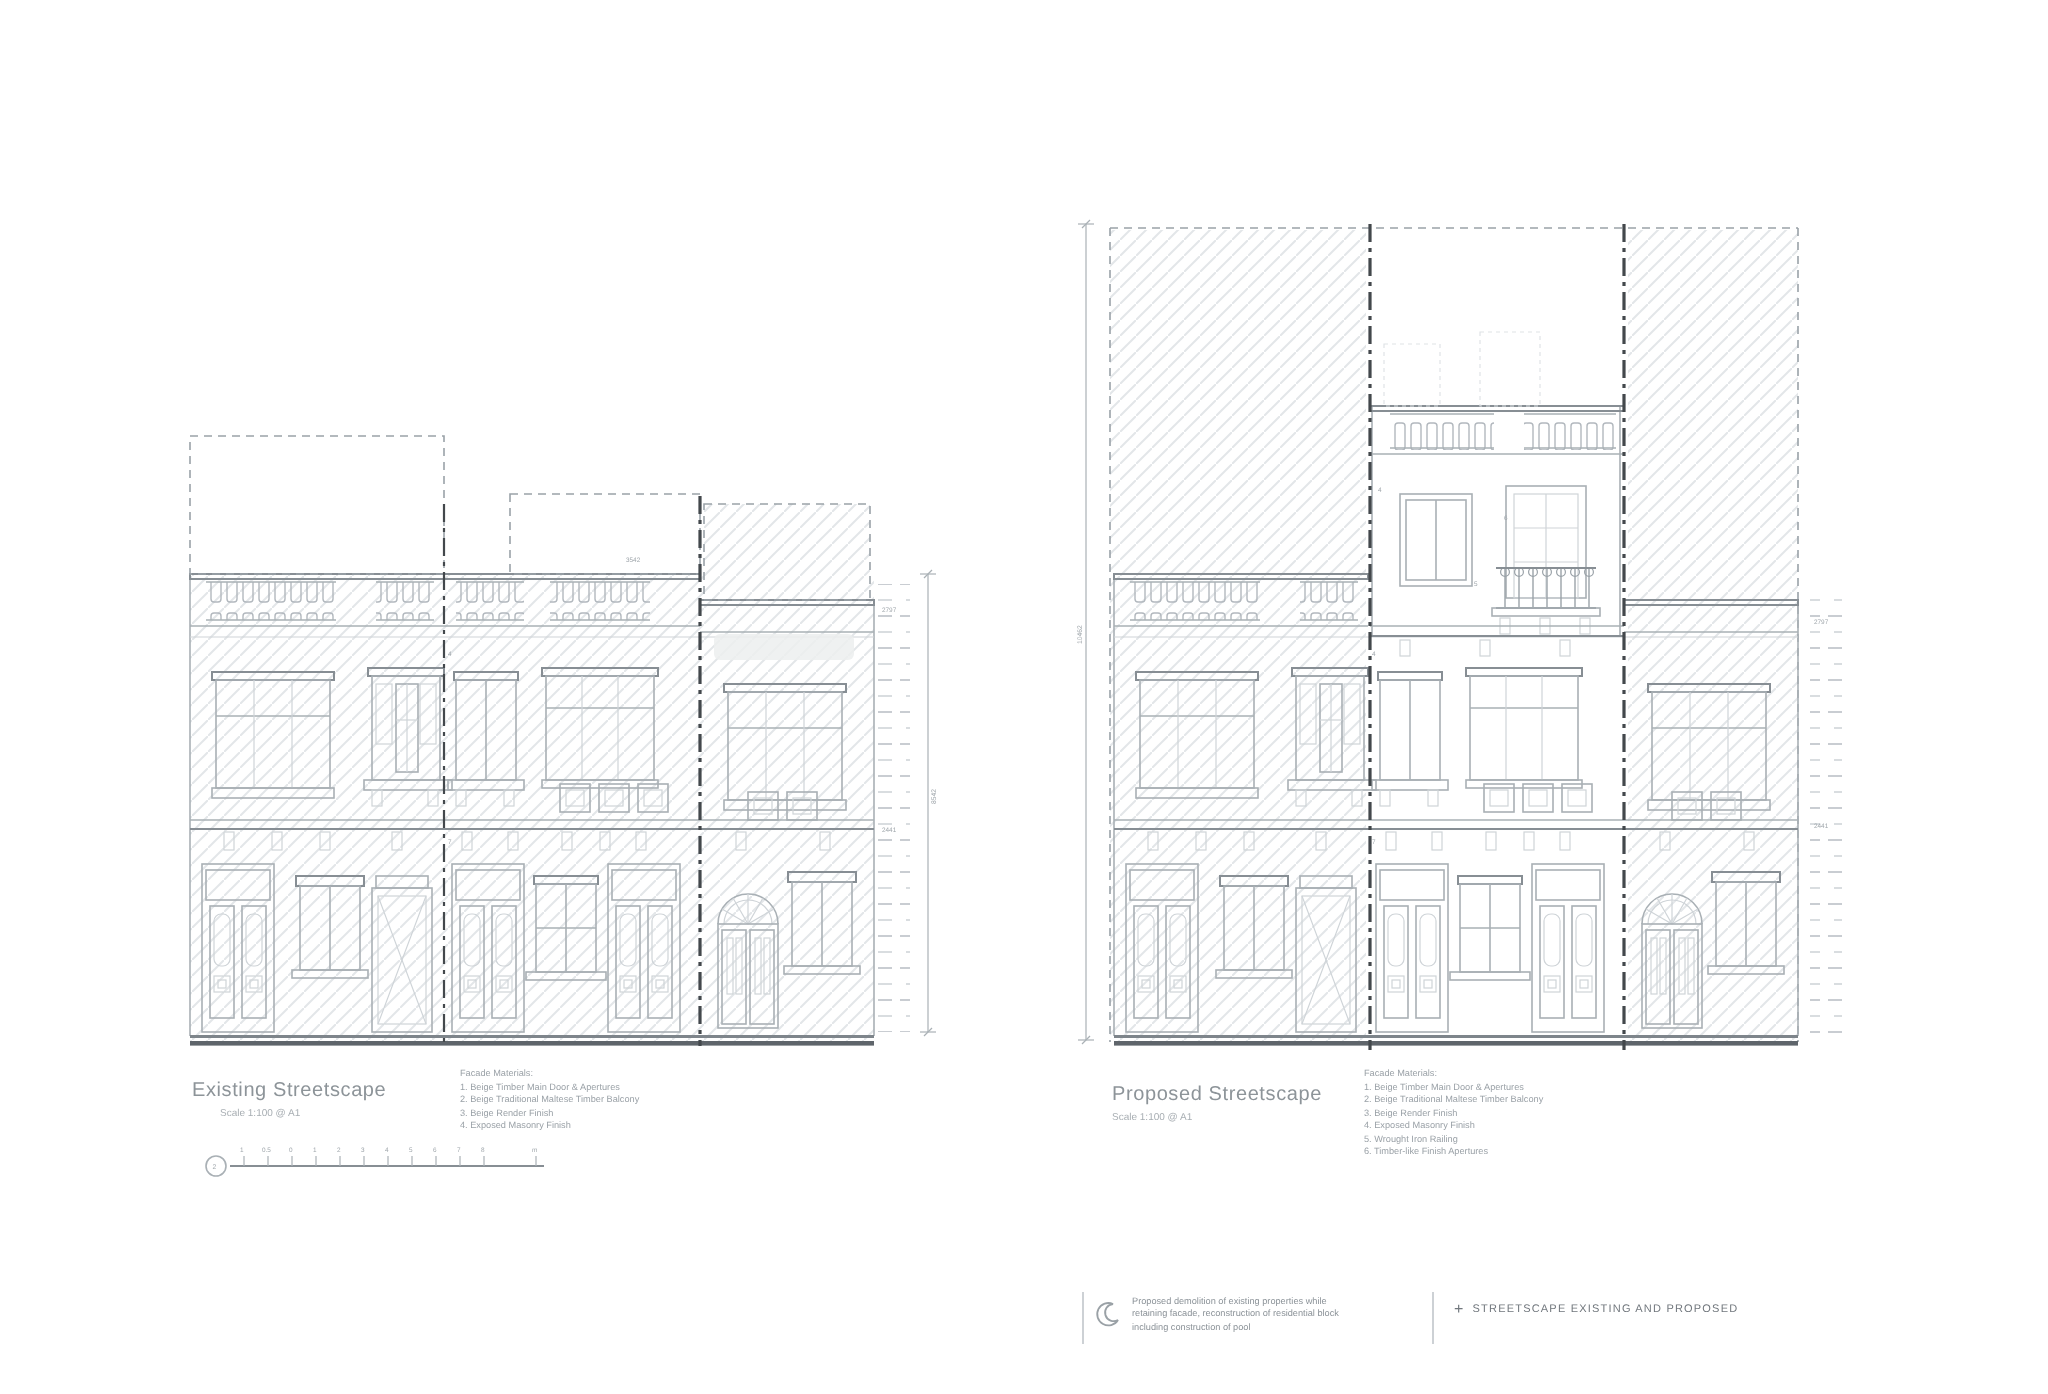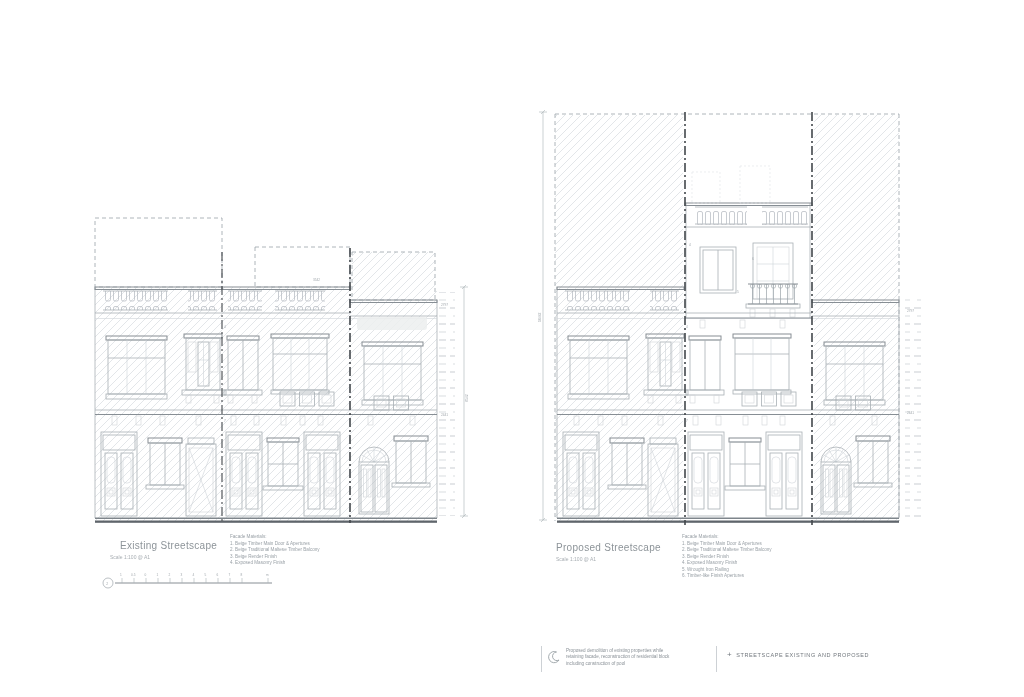--- a/index.html
+++ b/index.html
@@ -356,21 +356,21 @@
       <text class="t" x="192.5" y="576">4</text>
       <text class="t" x="204.5" y="576">5</text>
       <text class="t" x="216.5" y="576">6</text>
       <text class="t" x="228.5" y="576">7</text>
       <text class="t" x="240.5" y="576">8</text>
       <text class="t" x="266" y="576">m</text>
     </g>
   </g>
 </svg>
 
-<div class="title" style="left:120px;top:540px;">Existing Streetscape</div>
+<div class="title" style="left:96px;top:540px;">Existing Streetscape</div>
 <div class="sub" style="left:110px;top:554px;">Scale 1:100 @ A1</div>
 <div class="mat" style="left:230px;top:534px;">
   <div>Facade Materials:</div>
   <div>1. Beige Timber Main Door &amp; Apertures</div>
   <div>2. Beige Traditional Maltese Timber Balcony</div>
   <div>3. Beige Render Finish</div>
   <div>4. Exposed Masonry Finish</div>
 </div>
 
 <div class="title" style="left:556px;top:542px;">Proposed Streetscape</div>

